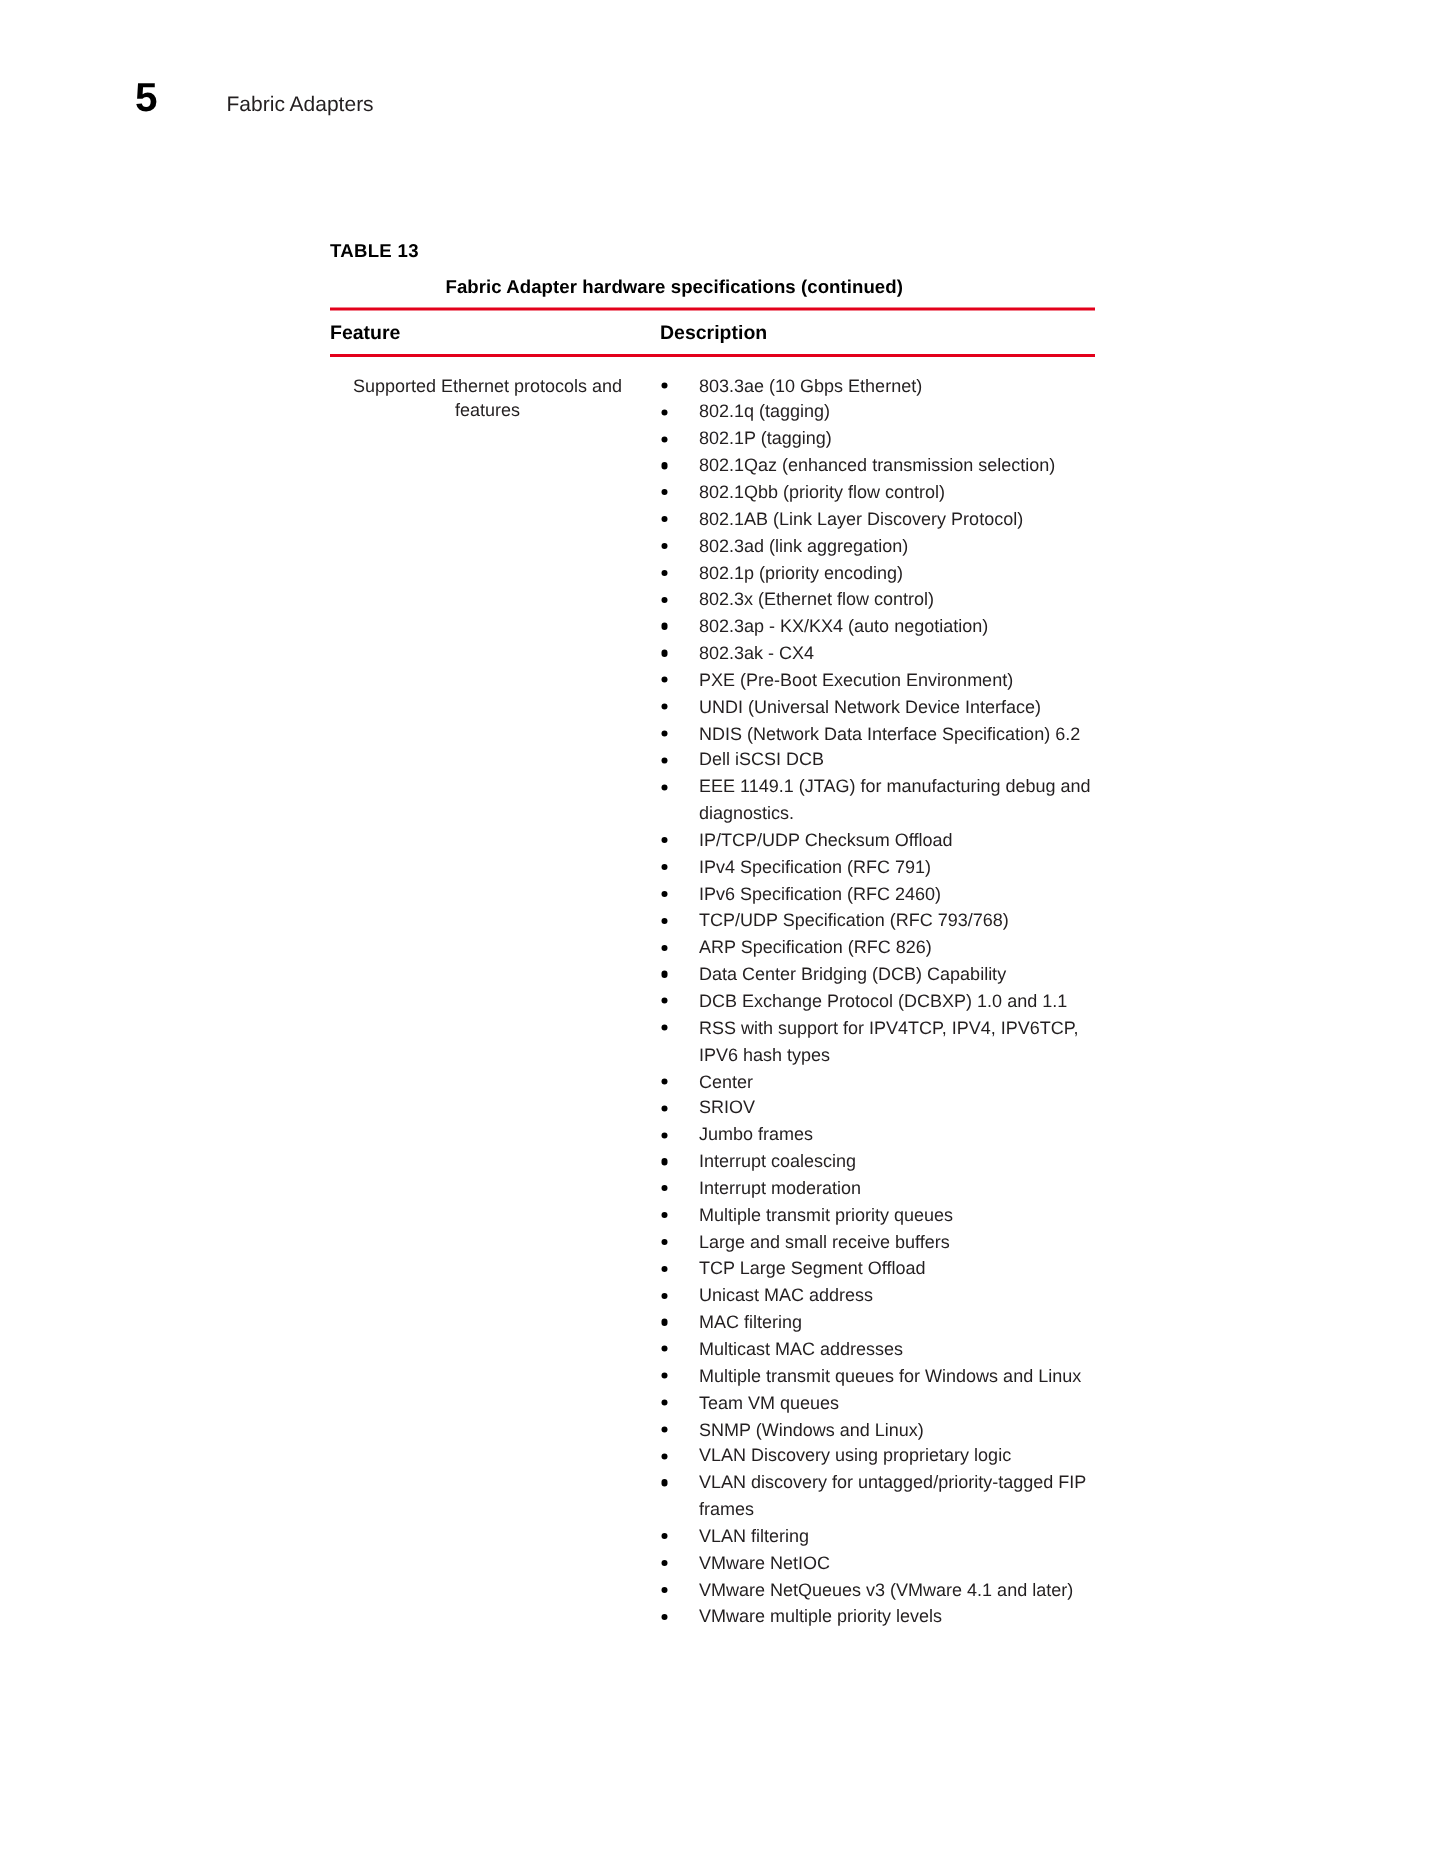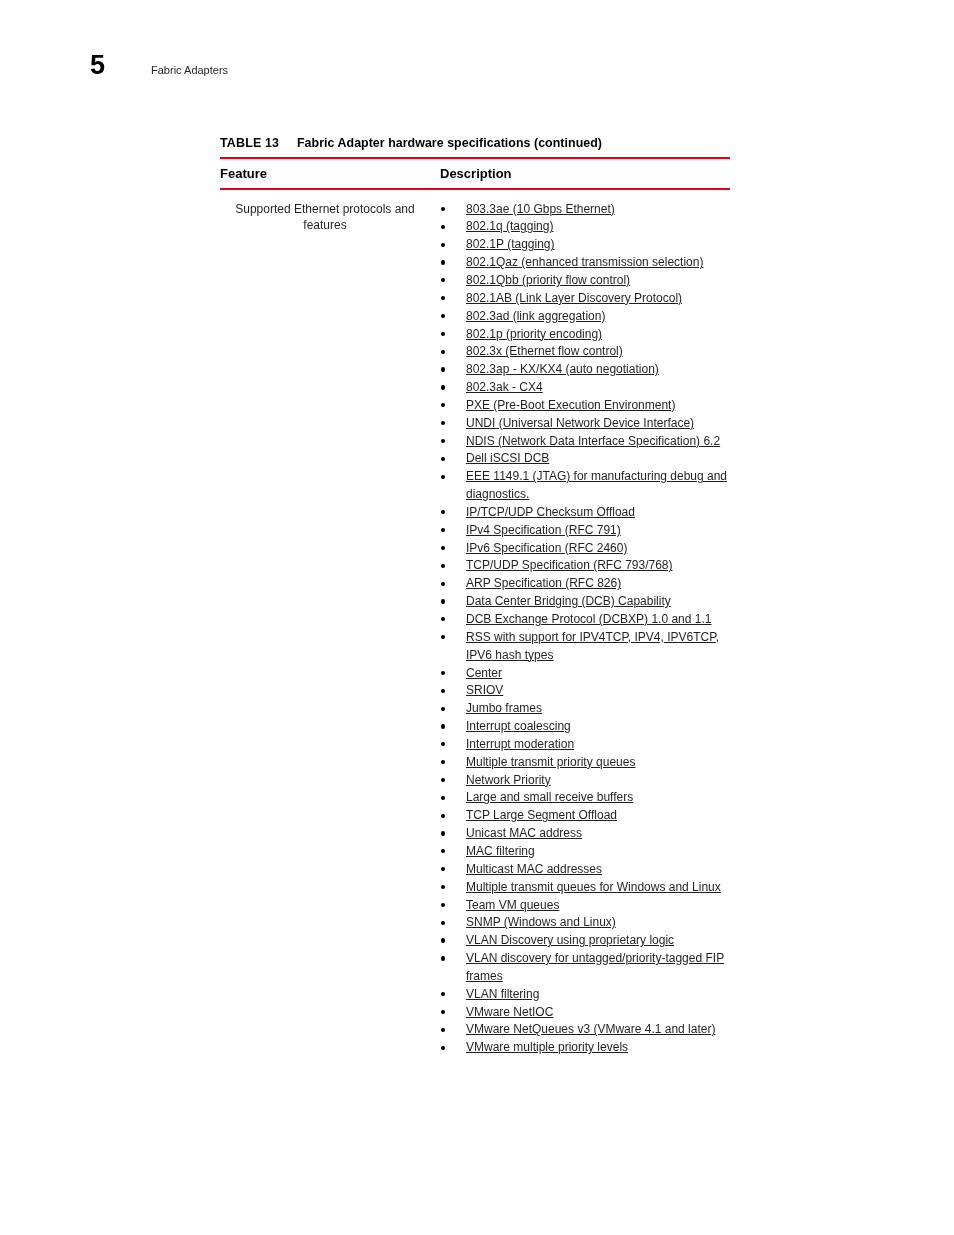--- a/index.html
+++ b/index.html
@@ -26,21 +26,21 @@
     align-items: baseline;
   }
   .chapter-number {
     font-size: 27px;
     font-weight: bold;
     line-height: 1;
     color: #000000;
     letter-spacing: 0px;
   }
   .chapter-title {
-    font-size: 11px;
+    font-size: 14px;
     font-weight: normal;
     color: #231f20;
     margin-left: 46px;
     line-height: 1;
     text-align: center;
   }
 
   
   .table-block {
     position: absolute;
@@ -57,20 +57,21 @@
     color: #000000;
     padding-bottom: 7px;
   }
   .table-caption .caption-label {
     width: 77px;
     flex: 0 0 77px;
     letter-spacing: 0.2px;
   }
   .table-caption .caption-text {
     letter-spacing: 0.05px;
+    margin-top: 48px;
   }
 
   .rule-red {
     height: 2px;
     background: #e3001b;
     width: 100%;
   }
   .rule-red.thin {
     height: 1.6px;
   }
@@ -115,21 +116,20 @@
     margin: 0;
     padding: 0;
   }
   ul.bullet-list li {
     position: relative;
     padding-left: 26px;
     font-size: 12px;
     line-height: 17.85px;
     color: #231f20;
     margin: 0;
-    text-decoration: underline;
   }
   ul.bullet-list li .bullet-dot {
     position: absolute;
     left: 1px;
     top: 6.3px;
     width: 4.2px;
     height: 4.2px;
     border-radius: 50%;
     background: #000000;
   }
@@ -280,24 +280,20 @@
           <li>
             <span class="bullet-dot"></span>
             <span class="bullet-text">Interrupt moderation</span>
           </li>
           <li>
             <span class="bullet-dot"></span>
             <span class="bullet-text">Multiple transmit priority queues</span>
           </li>
           <li>
             <span class="bullet-dot"></span>
-            <span class="bullet-text">Network Priority</span>
-          </li>
-          <li>
-            <span class="bullet-dot"></span>
             <span class="bullet-text">Large and small receive buffers</span>
           </li>
           <li>
             <span class="bullet-dot"></span>
             <span class="bullet-text">TCP Large Segment Offload</span>
           </li>
           <li>
             <span class="bullet-dot"></span>
             <span class="bullet-text">Unicast MAC address</span>
           </li>

